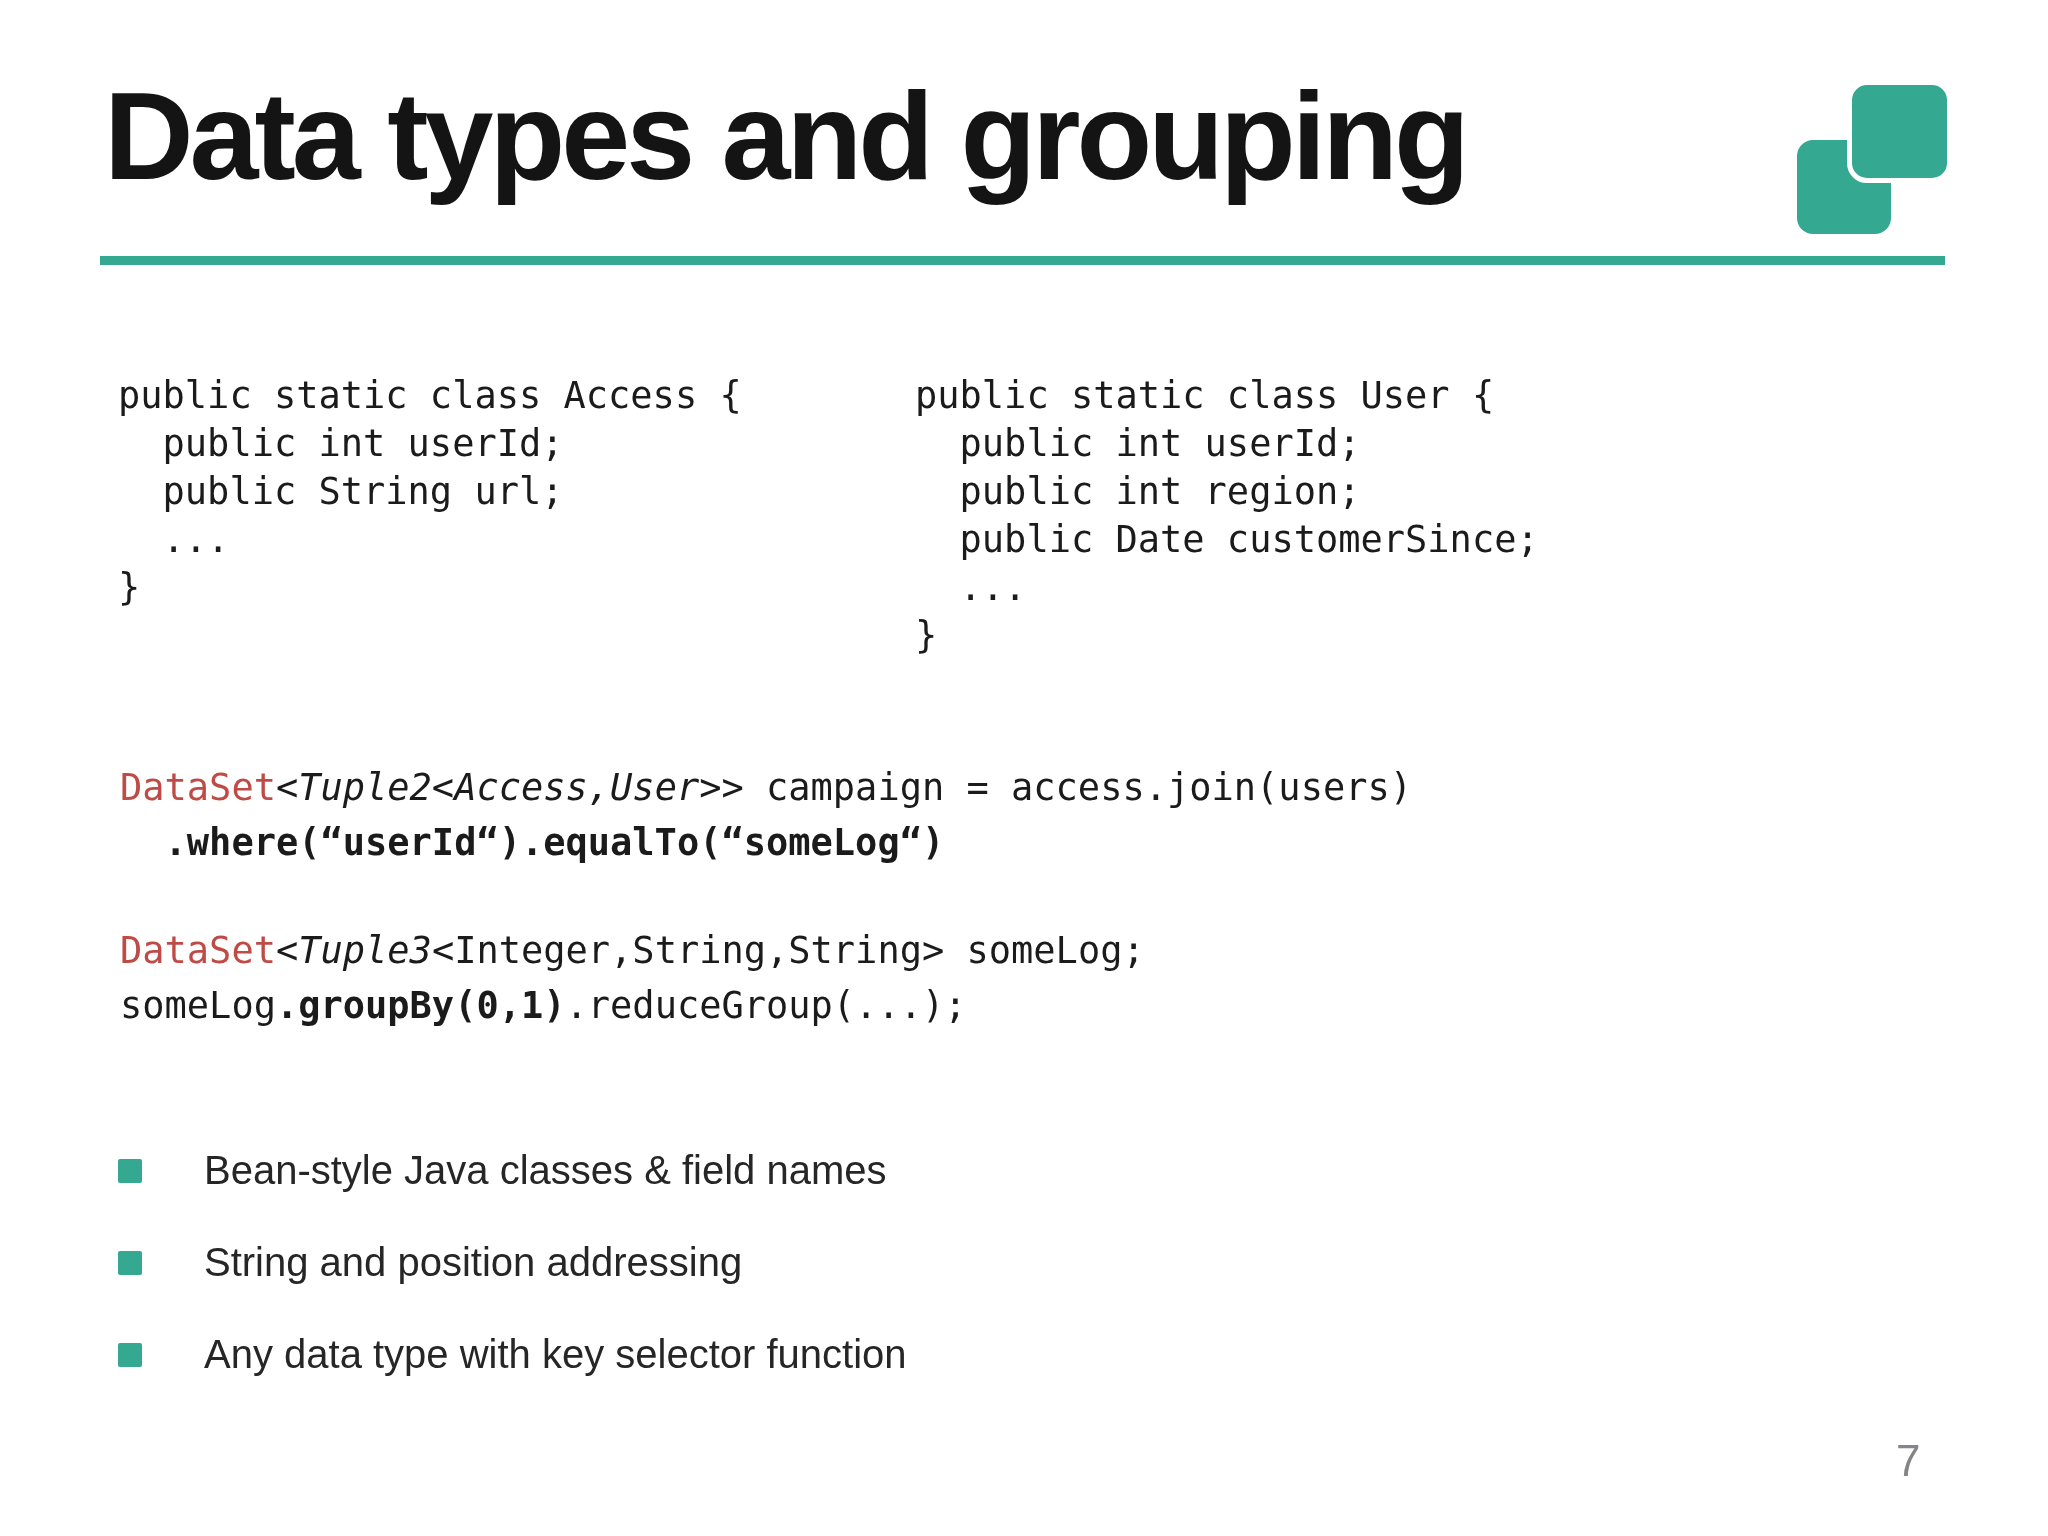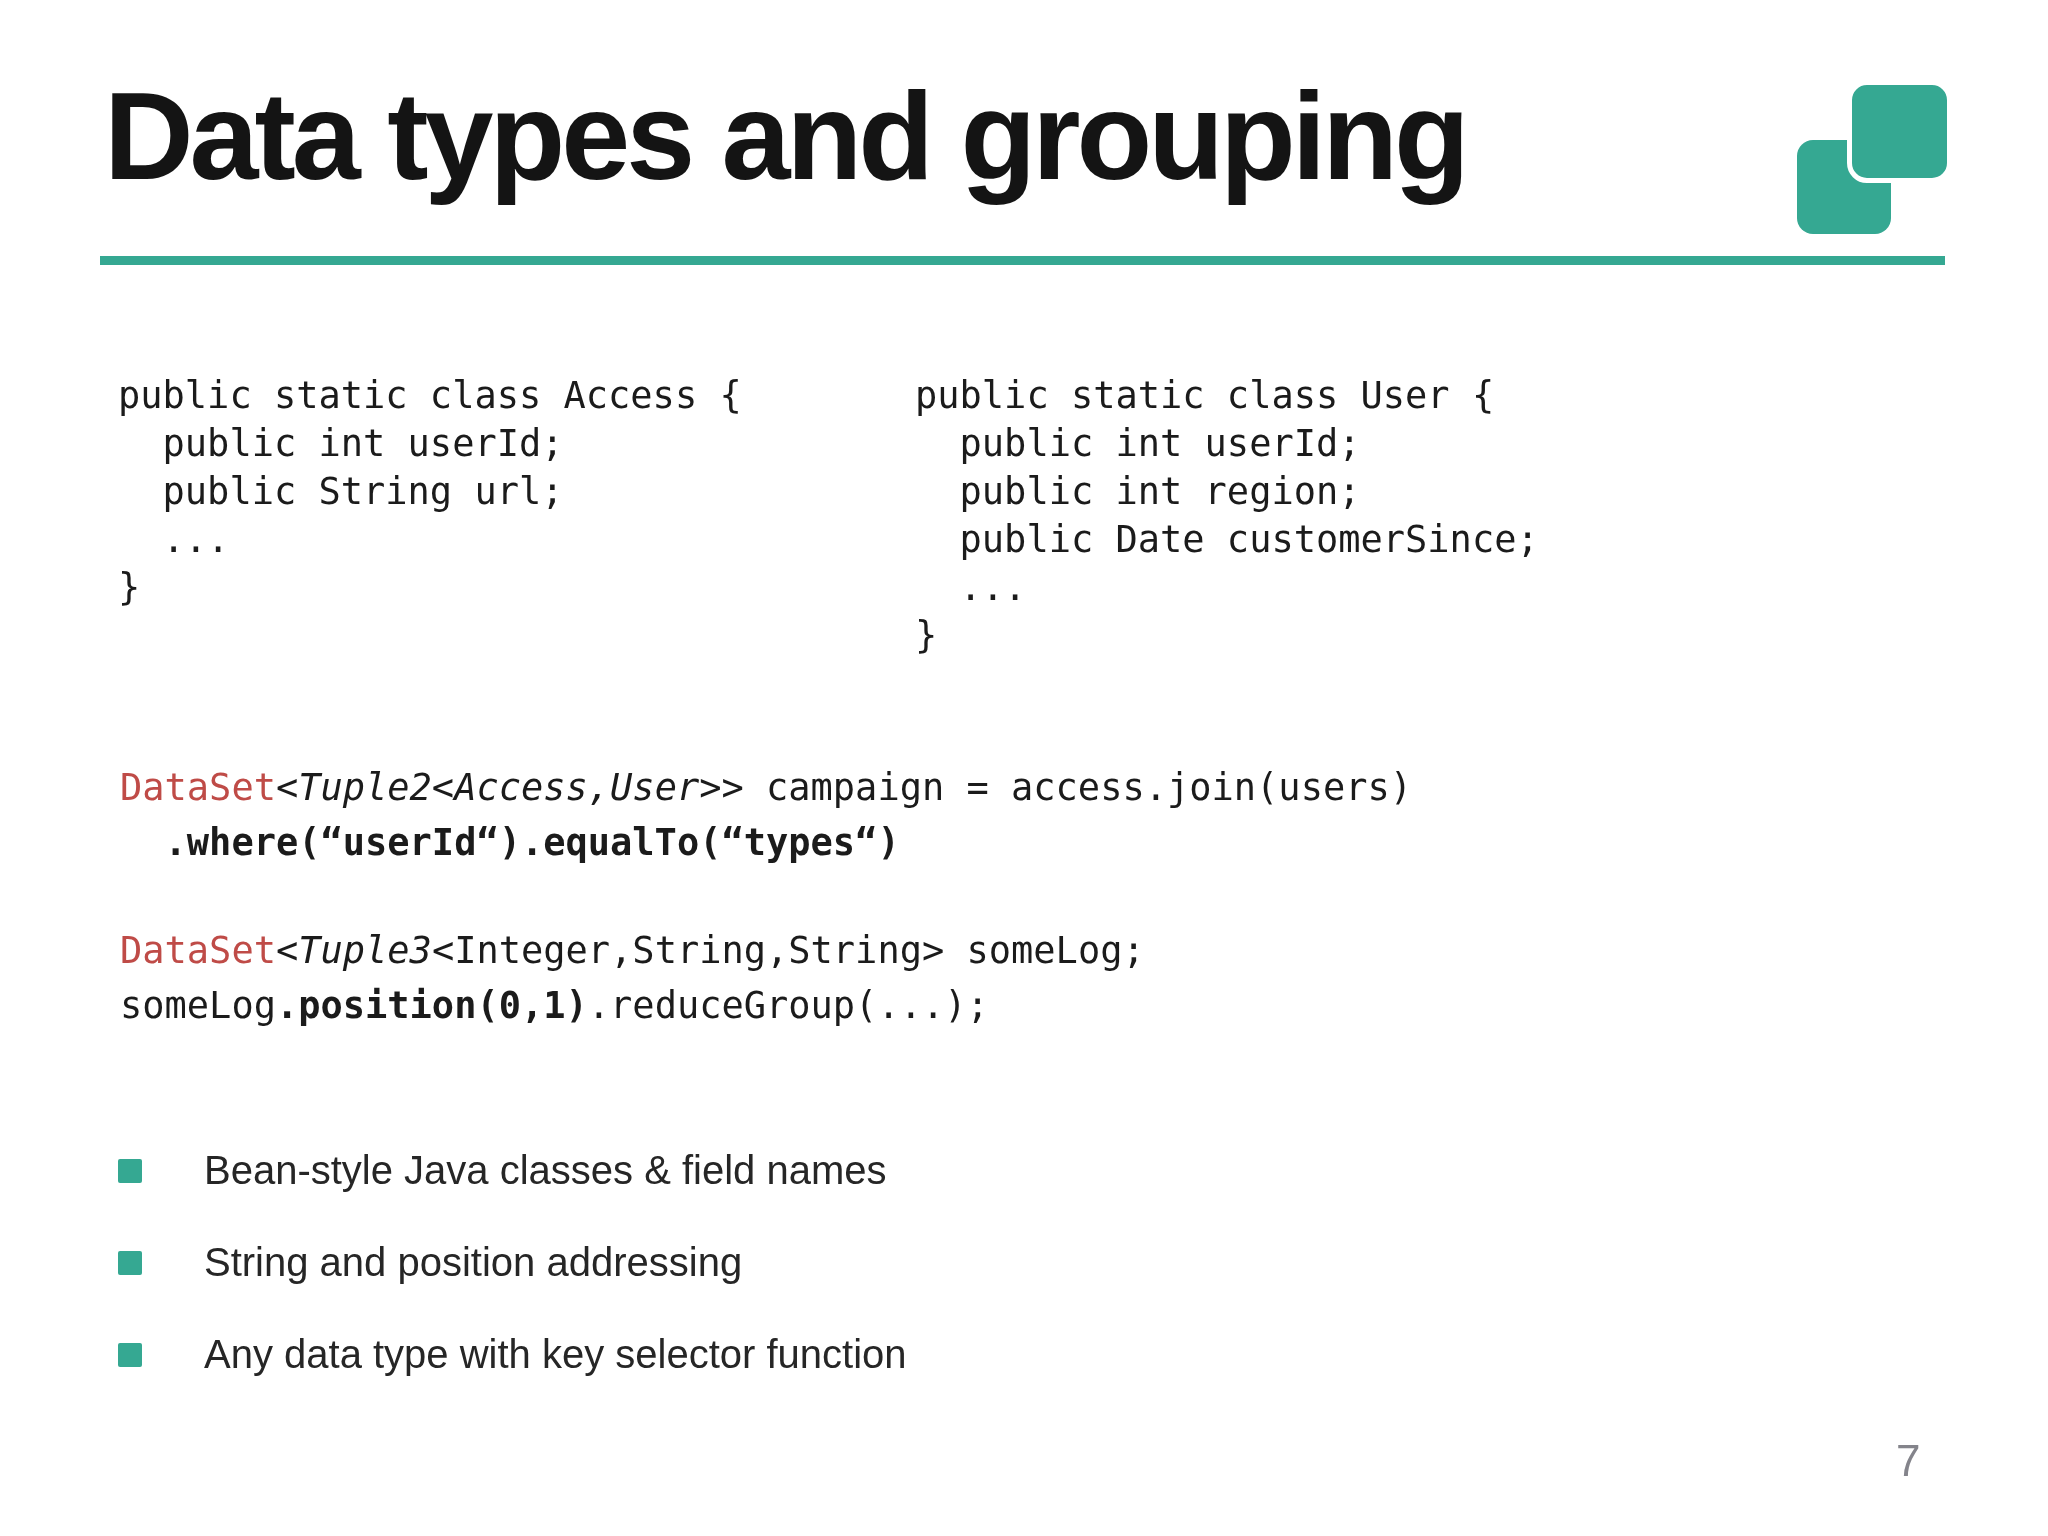--- a/index.html
+++ b/index.html
@@ -123,23 +123,23 @@
   ...
 }</pre>
 
   <pre class="code" id="code-user">public static class User {
   public int userId;
   public int region;
   public Date customerSince;
   ...
 }</pre>
 
-  <div class="snippet" id="snippet-join"><div><span class="seg-red">DataSet</span><span class="seg-italic">&lt;Tuple2&lt;Access,User&gt;&gt;</span><span class="seg-plain"> campaign = access.join(users)</span></div><div><span class="seg-bold">  .where(“userId“).equalTo(“types“)</span></div></div>
+  <div class="snippet" id="snippet-join"><div><span class="seg-red">DataSet</span><span class="seg-italic">&lt;Tuple2&lt;Access,User&gt;&gt;</span><span class="seg-plain"> campaign = access.join(users)</span></div><div><span class="seg-bold">  .where(“userId“).equalTo(“someLog“)</span></div></div>
 
-  <div class="snippet" id="snippet-group"><div><span class="seg-red">DataSet</span><span class="seg-italic">&lt;Tuple3</span><span class="seg-plain">&lt;Integer,String,String&gt; someLog;</span></div><div><span class="seg-plain">someLog</span><span class="seg-bold">.position(0,1)</span><span class="seg-plain">.reduceGroup(...);</span></div></div>
+  <div class="snippet" id="snippet-group"><div><span class="seg-red">DataSet</span><span class="seg-italic">&lt;Tuple3</span><span class="seg-plain">&lt;Integer,String,String&gt; someLog;</span></div><div><span class="seg-plain">someLog</span><span class="seg-bold">.groupBy(0,1)</span><span class="seg-plain">.reduceGroup(...);</span></div></div>
 
   <div class="bullets">
     <div class="bullet-row">
       <span class="bullet-square"></span>
       <span class="bullet-text">Bean-style Java classes &amp; field names</span>
     </div>
     <div class="bullet-row">
       <span class="bullet-square"></span>
       <span class="bullet-text">String and position addressing</span>
     </div>

